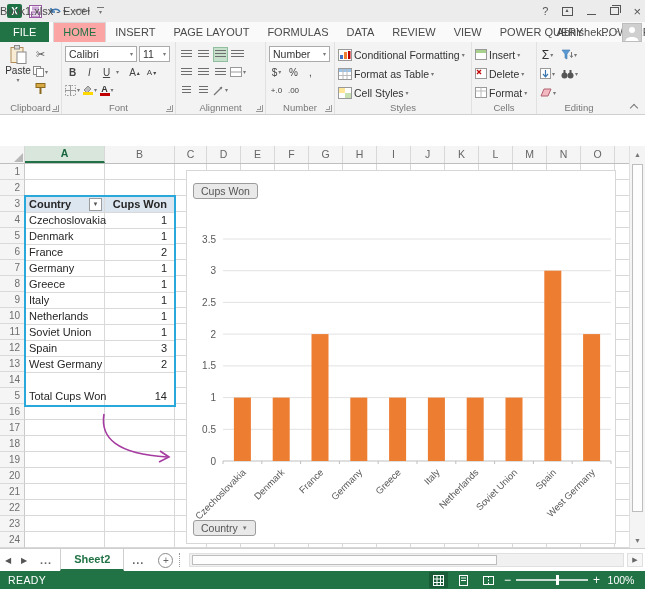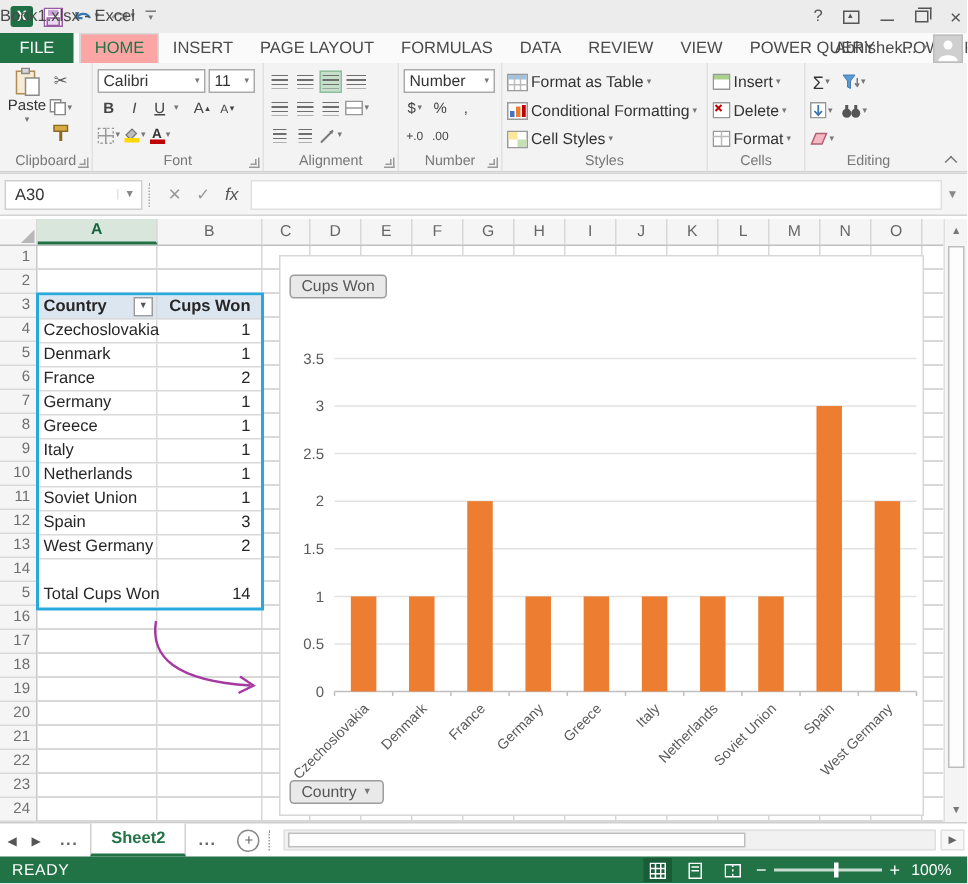--- a/index.html
+++ b/index.html
@@ -346,36 +346,36 @@
         <span class="mbtn" style="font-size:8px">.00</span>
       </div>
       <span class="glabel">Number</span>
       <span class="launcher"></span>
     </div>
 
     <div class="rgroup" style="width:137px">
       <div class="rrow" style="height:19px">
         <svg width="14" height="12" viewBox="0 0 14 12">
             <rect x="0.5" y="0.5" width="13" height="11" fill="#fff" stroke="#999"></rect>
+            <rect x="2" y="6" width="3" height="4" fill="#4472C4"></rect>
+            <rect x="6" y="3" width="3" height="7" fill="#ED7D31"></rect>
+            <rect x="10" y="2" width="2.5" height="8" fill="#C00000"></rect>
+          </svg>
+        <span class="slabel">Conditional Formatting</span>
+        <span class="ddtiny">▾</span>
+      </div>
+      <div class="rrow" style="height:19px">
+        <svg width="14" height="12" viewBox="0 0 14 12">
+            <rect x="0.5" y="0.5" width="13" height="11" fill="#fff" stroke="#999"></rect>
             <rect x="1" y="1" width="12" height="3" fill="#9DC3E6"></rect>
             <line x1="5" y1="1" x2="5" y2="11" stroke="#BBB"></line>
             <line x1="9" y1="1" x2="9" y2="11" stroke="#BBB"></line>
             <line x1="1" y1="7.5" x2="13" y2="7.5" stroke="#BBB"></line>
           </svg>
         <span class="slabel">Format as Table</span>
-        <span class="ddtiny">▾</span>
-      </div>
-      <div class="rrow" style="height:19px">
-        <svg width="14" height="12" viewBox="0 0 14 12">
-            <rect x="0.5" y="0.5" width="13" height="11" fill="#fff" stroke="#999"></rect>
-            <rect x="2" y="6" width="3" height="4" fill="#4472C4"></rect>
-            <rect x="6" y="3" width="3" height="7" fill="#ED7D31"></rect>
-            <rect x="10" y="2" width="2.5" height="8" fill="#C00000"></rect>
-          </svg>
-        <span class="slabel">Conditional Formatting</span>
         <span class="ddtiny">▾</span>
       </div>
       <div class="rrow" style="height:19px">
         <svg width="14" height="12" viewBox="0 0 14 12">
             <rect x="0.5" y="0.5" width="13" height="11" fill="#fff" stroke="#999"></rect>
             <rect x="1" y="1" width="6" height="5" fill="#FFE699"></rect>
             <rect x="7" y="6" width="6" height="5" fill="#C6E0B4"></rect>
           </svg>
         <span class="slabel">Cell Styles</span>
         <span class="ddtiny">▾</span>
@@ -451,32 +451,20 @@
             </svg>
             <span class="ddtiny">▾</span>
           </span>
       </div>
       <span class="glabel">Editing</span>
     </div>
 
     <span class="ribchev" style="transform:rotate(0deg)"></span>
   </div>
 
-  <div class="fbar">
-    <span class="namebox">
-      <span class="nb">A30</span>
-      <span class="nbdd">▼</span>
-    </span>
-    <span class="vdots"></span>
-    <span class="fbtn">✕</span>
-    <span class="fbtn">✓</span>
-    <span class="fbtn fxg">fx</span>
-    <span class="finput"></span>
-    <span class="fexp">▼</span>
-  </div>
 
   <div class="chead">
     <span class="corner"></span>
     <span id="colheads" style="display:flex">
         <span class="ch sel" style="width: 80px;">A</span>
         <span class="ch" style="width: 70px;">B</span>
         <span class="ch" style="width: 32px;">C</span>
         <span class="ch" style="width: 34px;">D</span>
         <span class="ch" style="width: 34px;">E</span>
         <span class="ch" style="width: 34px;">F</span>

